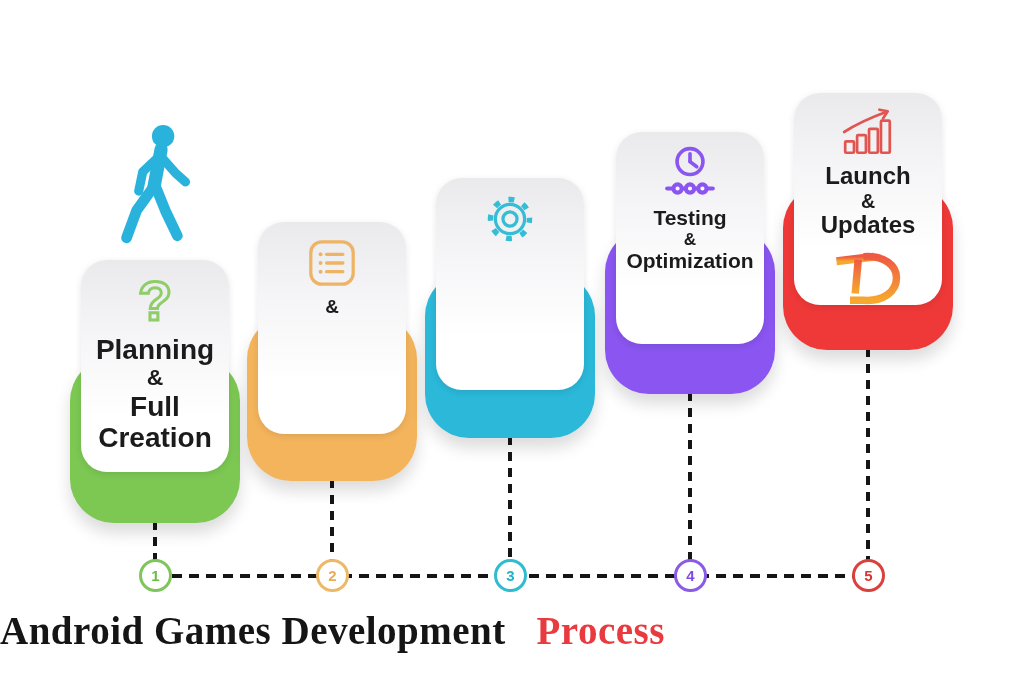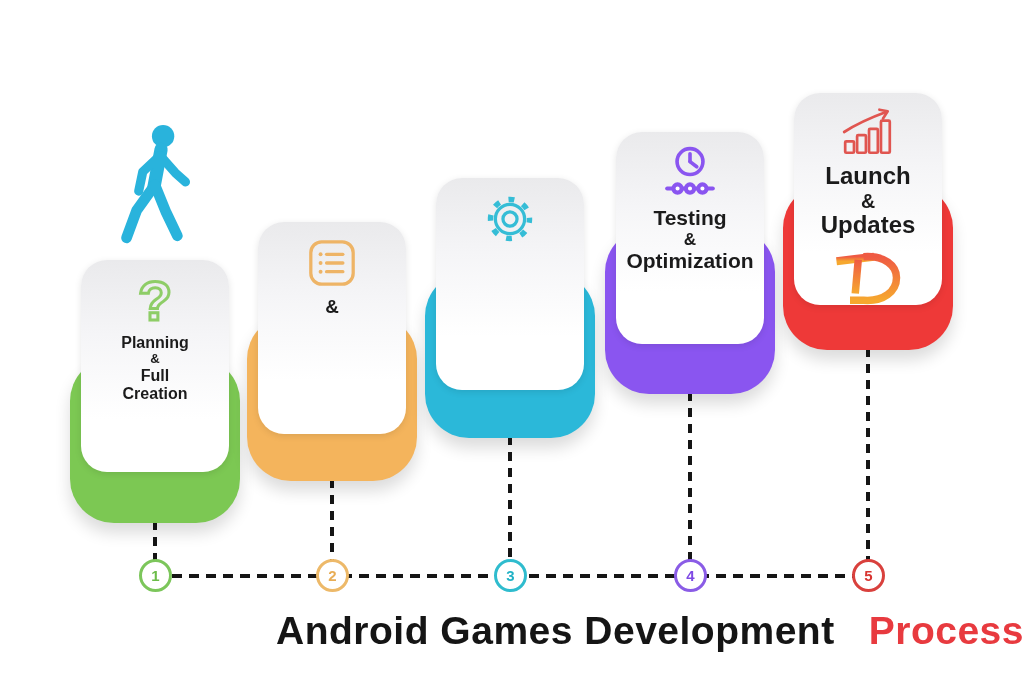--- a/index.html
+++ b/index.html
@@ -10,21 +10,21 @@
   
   .back{position:absolute;width:170px;height:166px;border-radius:44px;z-index:2;
         box-shadow:0 10px 16px rgba(0,0,0,.14);}
   .white{position:absolute;width:148px;height:212px;border-radius:26px;z-index:3;
         background:linear-gradient(180deg,#eaeaec 0%,#f5f5f7 35%,#ffffff 75%);
         box-shadow:0 2px 7px rgba(0,0,0,.10);
         display:flex;flex-direction:column;align-items:center;padding-top:6px;box-sizing:border-box;}
   .icon-box{height:62px;display:flex;align-items:center;justify-content:center;margin-top:4px;flex:none;}
   .card-text{font-weight:800;color:#1b1b1b;text-align:center;line-height:1.12;margin-top:2px;}
   .card-text .amp{font-size:.82em;}
-  .s1 .card-text{font-size:16px;}
+  .s1 .card-text{font-size:28px;}
   .s2 .card-text{font-size:23px;}
   .s3 .card-text{font-size:24px;margin-top:6px;}
   .s4 .card-text{font-size:21px;}
   .s5 .card-text{font-size:24px;}
   
   .vdash{position:absolute;width:4px;z-index:1;
         background-image:repeating-linear-gradient(180deg,#151515 0 9px,transparent 9px 16px);}
   .hline{position:absolute;height:4px;z-index:1;left:155px;top:574px;width:713px;
         background-image:repeating-linear-gradient(90deg,#151515 0 10px,transparent 10px 17px);}
   .circle{position:absolute;width:33px;height:33px;border-radius:50%;background:#fff;z-index:5;
@@ -56,22 +56,22 @@
   .s5 .vdash{left:866px;top:348px;height:213px;}
   .s5 .circle{left:852px;border-color:#d9413d;color:#d83531;}
 
   
   .qmark{font-size:56px;font-weight:800;line-height:1;color:transparent;
          -webkit-text-stroke:3px #8ecd67;}
   @supports not (-webkit-text-stroke:1px #000){ .qmark{color:#8ecd67;} }
   .walker{position:absolute;left:116px;top:124px;z-index:4;}
   .logo-box{margin-top:2px;}
   
-  .title{position:absolute;left:0;right:0;top:611px;text-align:right;z-index:6;
-         font-size:39px;font-weight:800;color:#151515;letter-spacing:.5px;line-height:1;}
+  .title{position:absolute;left:0;right:0;top:611px;text-align:left;z-index:6;
+         font-size:39px;font-weight:800;color:#151515;letter-spacing:.5px;line-height:1;font-family:Liberation Serif, serif;}
   .title .red{color:#e83a3f;}
 </style>
 </head>
 <body>
 
 <div class="stage">
 
   <svg class="walker" width="82" height="124" viewBox="0 0 80 122">
     <g stroke="#29b3dc" fill="none" stroke-linecap="round" stroke-linejoin="round">
       <circle cx="46" cy="12" r="11" fill="#29b3dc" stroke="none"></circle>

